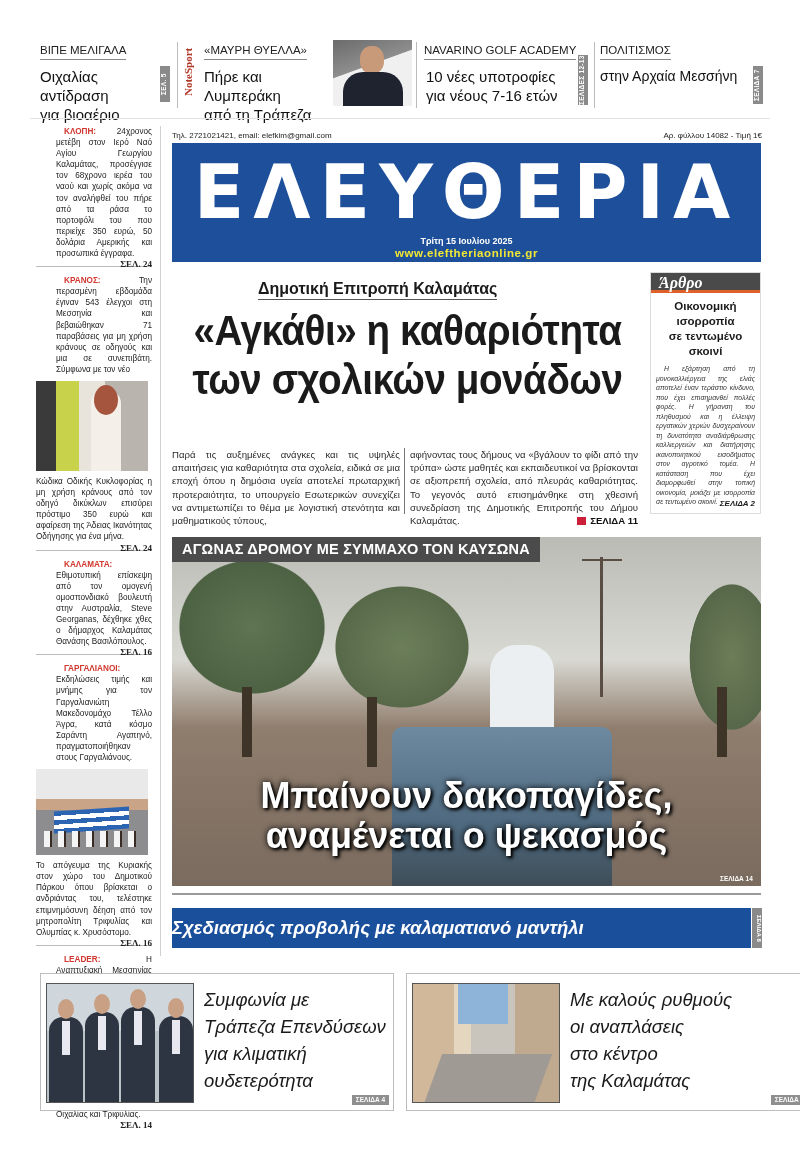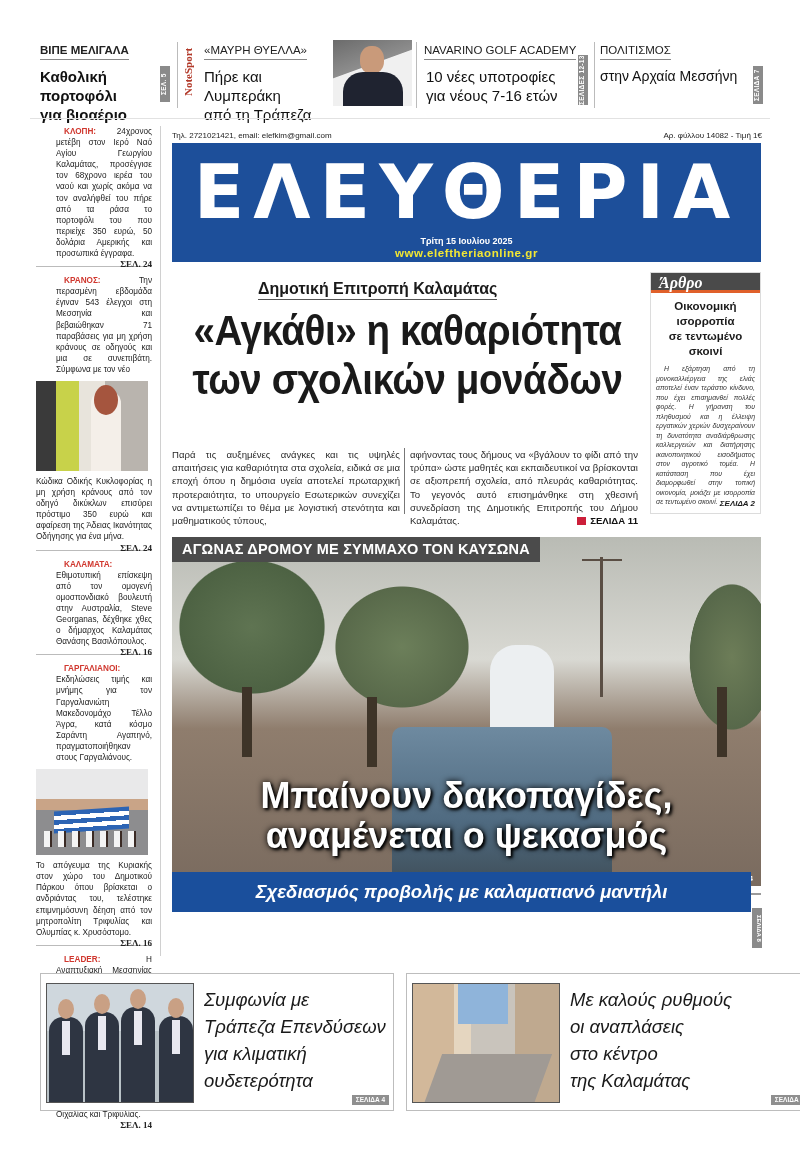--- a/index.html
+++ b/index.html
@@ -72,45 +72,45 @@
   .photo-story .pole::before { content: ""; position: absolute; left: -18px; top: 2px; width: 40px; height: 2px; background: #5a4e44; }
   .photo-story .worker { position: absolute; left: 318px; top: 108px; width: 64px; height: 120px; background: #eceff1; border-radius: 26px 26px 8px 8px; }
   .photo-story .tractor { position: absolute; left: 220px; top: 190px; width: 220px; height: 159px; background: linear-gradient(180deg,#6e8aa0 0%,#4f6a80 60%,#3f4e58 100%); border-radius: 10px 10px 0 0; }
   .photo-story .trunk { position: absolute; width: 10px; height: 70px; background: #3e3428; }
   .ps-label { position: absolute; left: 172px; top: 537px; height: 25px; padding: 0 10px; background: #4b4b4b; color: #fff; font-weight: bold; font-size: 14.5px; line-height: 25px; letter-spacing: .2px; white-space: nowrap; }
   .ps-head { position: absolute; left: 172px; top: 776px; width: 589px; text-align: center; color: #fff; font-weight: bold; font-size: 36px; line-height: 40px; text-shadow: 2px 2px 3px #000, 0 0 6px #000; }
   .ps-page { position: absolute; left: 720px; top: 875px; color: #fff; font-size: 6.5px; font-weight: bold; }
   .ps-rule { position: absolute; left: 172px; top: 893px; width: 589px; height: 2px; background: #9a9a9a; }
 
   
-  .banner { position: absolute; left: 172px; top: 872px; width: 579px; height: 40px; background: #1a4f9c; color: #fff; font-weight: bold; font-style: italic; font-size: 18.5px; line-height: 40px; text-align: center; }
+  .banner { position: absolute; left: 172px; top: 908px; width: 579px; height: 40px; background: #1a4f9c; color: #fff; font-weight: bold; font-style: italic; font-size: 18.5px; line-height: 40px; }
   .banner-tag { position: absolute; left: 752px; top: 908px; width: 10px; height: 40px; background: #8a8a8a; color: #fff; font-size: 6px; writing-mode: vertical-rl; text-align: center; font-weight: bold; }
 
   
   .bbox { position: absolute; top: 973px; height: 138px; border: 1px solid #bdbdbd; background: #fff; }
   .bbox.l { left: 40px; width: 354px; }
   .bbox.r { left: 406px; width: 407px; }
   .bbox .bphoto { position: absolute; left: 5px; top: 9px; width: 148px; height: 120px; border: 1px solid #555; overflow: hidden; }
   .bphoto.men { background: linear-gradient(180deg,#cfd7dd 0 40%,#b9c2c7 40% 100%); }
   .bphoto.men .man { position: absolute; bottom: 0; width: 34px; height: 85px; background: #2e3542; border-radius: 14px 14px 0 0; }
   .bphoto.men .man::before { content: ""; position: absolute; left: 9px; top: -18px; width: 16px; height: 20px; border-radius: 50%; background: #c9a084; }
   .bphoto.men .man::after { content: ""; position: absolute; left: 13px; top: 4px; width: 8px; height: 34px; background: #e8e8f0; }
   .bphoto.street { background: linear-gradient(90deg,#d2b89a 0 28%,#e5d6c0 28% 40%,#c9c4bc 40% 70%,#bfa98f 70% 100%); }
   .bphoto.street::before { content: ""; position: absolute; left: 45px; top: 0; width: 50px; height: 40px; background: #8fb4da; }
   .bphoto.street::after { content: ""; position: absolute; left: 20px; top: 70px; width: 110px; height: 50px; background: #a09a94; transform: skewX(-20deg); }
   .bbox .btitle { position: absolute; left: 163px; top: 12px; width: 188px; font-style: italic; font-size: 18.5px; line-height: 27px; color: #1a1a1a; }
   .bbox .bpage { position: absolute; right: 4px; bottom: 5px; height: 10px; padding: 0 4px; background: #8f8f8f; color: #fff; font-size: 6.5px; line-height: 10px; font-weight: bold; }
 </style>
 </head>
 <body>
 
-<div class="teaser" style="left:40px;width:120px;font-weight:bold;">
+<div class="teaser" style="left:40px;width:120px;">
   <div class="kicker">ΒΙΠΕ ΜΕΛΙΓΑΛΑ</div>
   <div class="title">
-    <div>Καθολική πορτοφόλι</div>
+    <div>Οιχαλίας αντίδραση</div>
     <div>για βιοαέριο</div>
   </div>
 </div>
 <div class="vtag" style="left:160px;top:66px;height:36px;">ΣΕΛ. 5</div>
 <div class="vsep" style="left:177px;"></div>
 
 <div class="notesport">NoteSport</div>
 <div class="teaser" style="left:204px;width:128px;">
   <div class="kicker">«ΜΑΥΡΗ ΘΥΕΛΛΑ»</div>
   <div class="title">

